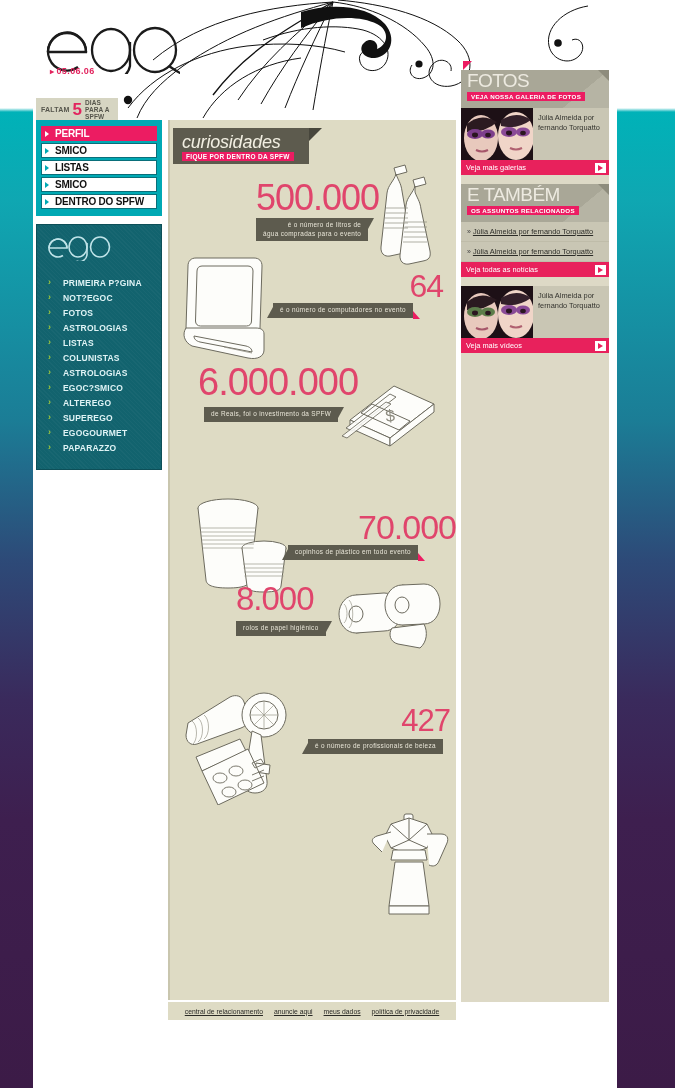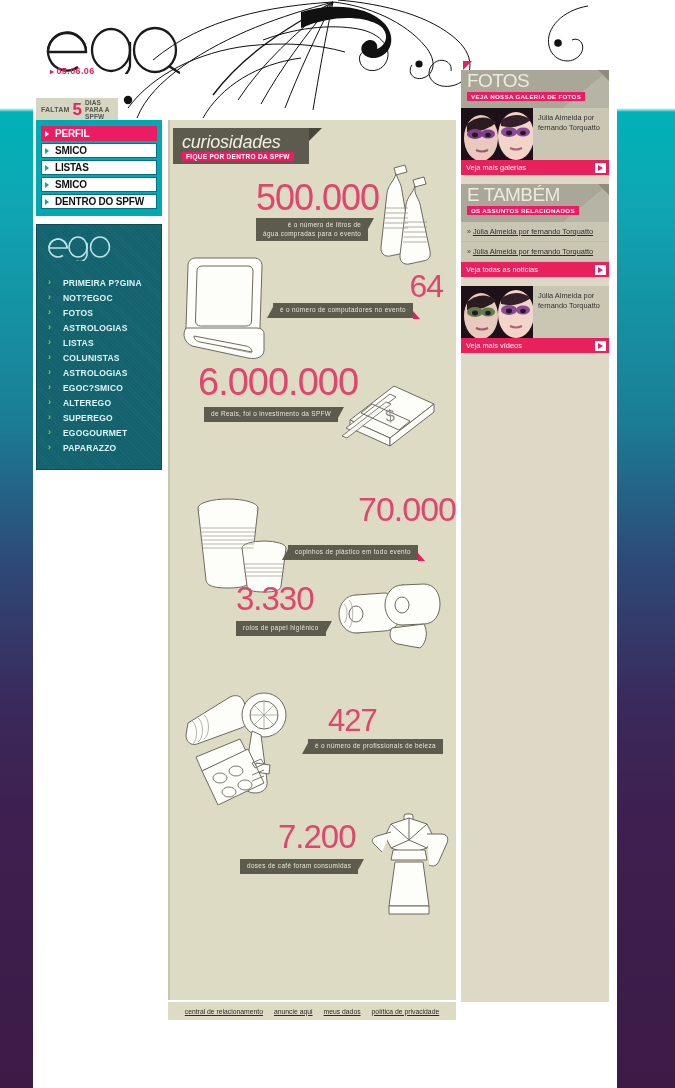--- a/index.html
+++ b/index.html
@@ -462,29 +462,29 @@
           <path d="M12 16 l8 72 c.5 5 6 8 22 8 s21.5 -3 22 -8 l8 -72"></path>
           <ellipse cx="78" cy="56" rx="22" ry="7"></ellipse>
           <path d="M56 56 l5 38 c.4 4 5 6 17 6 s16.6 -2 17 -6 l5 -38"></path>
         </g>
         <g stroke="#9a988b" stroke-width=".7" fill="none">
           <path d="M14 36 h56M14.5 40 h55M15 44 h54M15.5 48 h53M16 52 h52M16.5 56 h51"></path>
           <path d="M57 72 h42M57.5 76 h41M58 80 h40M58.5 84 h39"></path>
         </g>
       </svg>
     </div>
-    <div class="fact" style="left:148px; top:372px; width:140px;">
+    <div class="fact" style="left:148px; top:390px; width:140px;">
       <div class="fact-num" style="font-size:34px; text-align:right;">70.000</div>
     </div>
     <div class="fact" style="left:120px; top:420px;">
       <span class="fact-label ribbon-l tag-pink">copinhos de plástico em todo evento</span>
     </div>
 
     <div class="fact" style="left:68px; top:462px;">
-      <div class="fact-num" style="font-size:33px;">3.330</div>
+      <div class="fact-num" style="font-size:33px;">8.000</div>
       <div style="margin-top:1px;">
         <span class="fact-label ribbon-r">rolos de papel higiênico</span>
       </div>
     </div>
     <div class="art" style="left:158px; top:458px;">
       <svg width="120" height="90" viewBox="0 0 120 90">
         <g fill="#fdfdfa" stroke="#6c6a5e" stroke-width="1" stroke-linejoin="round">
           <ellipse cx="30" cy="36" rx="17" ry="19"></ellipse>
           <path d="M30 17 l28 -2 c10 0 17 8 17 19 s-7 19 -17 19 l-28 2"></path>
           <ellipse cx="30" cy="36" rx="7" ry="8"></ellipse>
@@ -518,32 +518,26 @@
           <path d="M74 88 l9 -4 3 5 -9 4z"></path>
           <path d="M74 100 l12 -5M74 106 l12 -5"></path>
         </g>
         <g stroke="#9a988b" stroke-width=".7" fill="none">
           <path d="M14 46 c6 4 6 20 0 24M20 43 c6 4 6 20 0 24M26 40 c6 4 6 20 0 24"></path>
           <path d="M86 26 v28M72 40 h28M76 30 l20 20M96 30 l-20 20"></path>
         </g>
       </svg>
     </div>
     <div class="fact" style="left:160px; top:585px; width:122px;">
-      <div class="fact-num" style="font-size:31px; ">427</div>
+      <div class="fact-num" style="font-size:31px; text-align:right;">427</div>
     </div>
     <div class="fact" style="left:140px; top:614px;">
       <span class="fact-label ribbon-l">é o número de profissionais de beleza</span>
     </div>
 
-    <div class="fact" style="left:110px; top:700px;">
-      <div class="fact-num" style="font-size:33px;">7.200</div>
-      <div style="margin-top:1px; margin-left:-38px;">
-        <span class="fact-label ribbon-r">doses de café foram consumidas</span>
-      </div>
-    </div>
     <div class="art" style="left:195px; top:690px;">
       <svg width="95" height="110" viewBox="0 0 95 110">
         <g fill="#fdfdfa" stroke="#6c6a5e" stroke-width="1" stroke-linejoin="round">
           <rect x="41" y="4" width="9" height="10" rx="2"></rect>
           <path d="M28 14 l18 -6 18 6 6 12 -6 12 -18 6 -18 -6 -6 -12z"></path>
           <path d="M46 8 v22M28 14 l18 16 18 -16M28 38 l18 -8 18 8"></path>
           <path d="M30 40 l32 0 2 10 -36 0z"></path>
           <path d="M32 52 l28 0 6 44 -40 0z"></path>
           <path d="M26 96 l40 0 0 8 -40 0z"></path>
           <path d="M64 24 l14 0 c6 0 8 4 6 9 l-8 18 c-2 5 -6 6 -10 4"></path>

